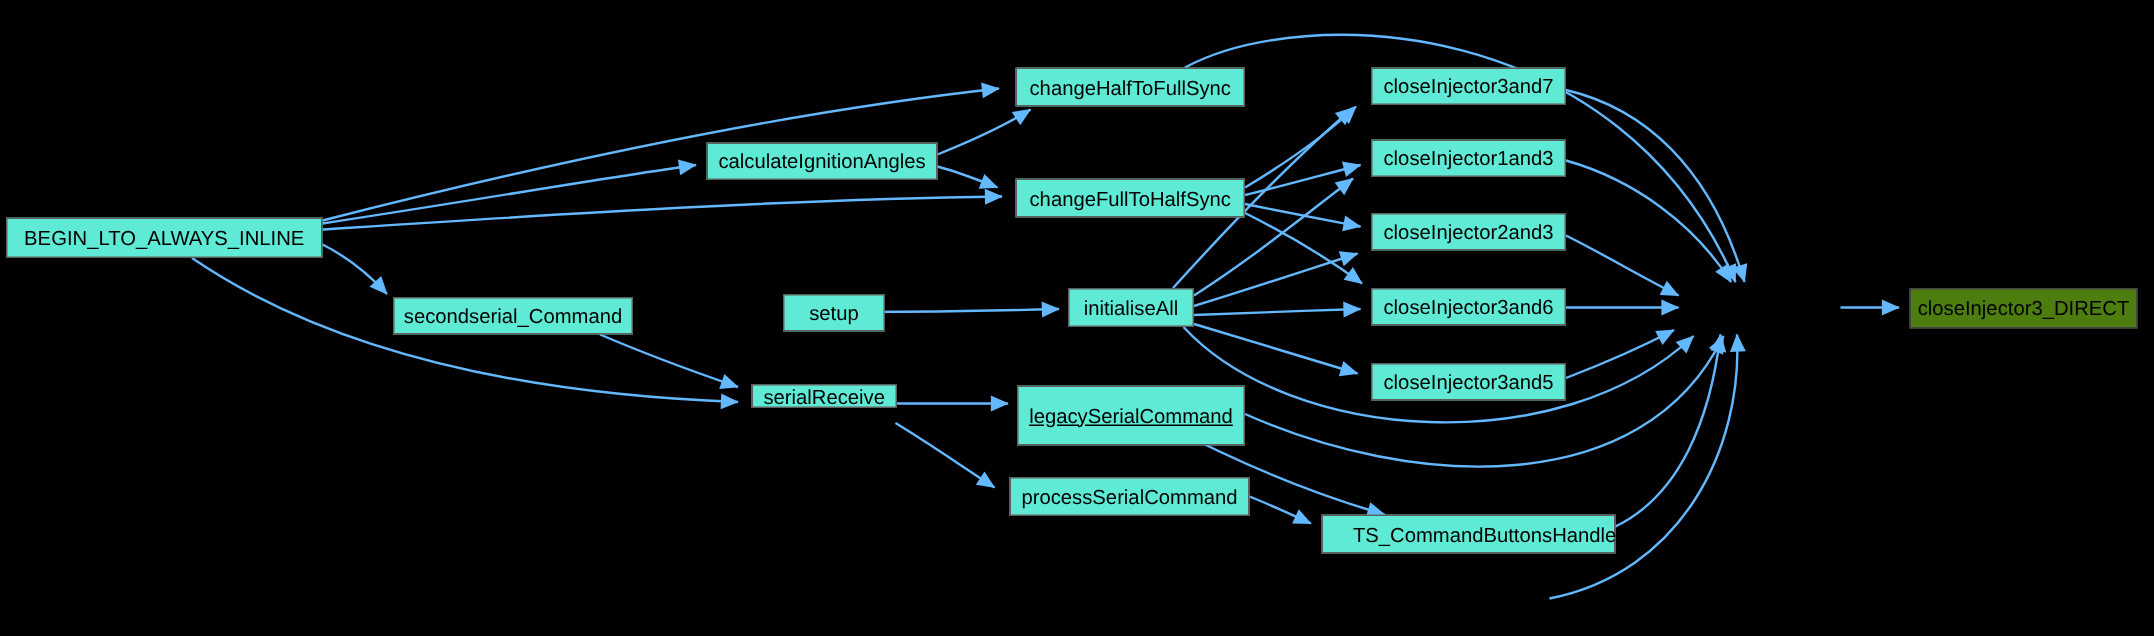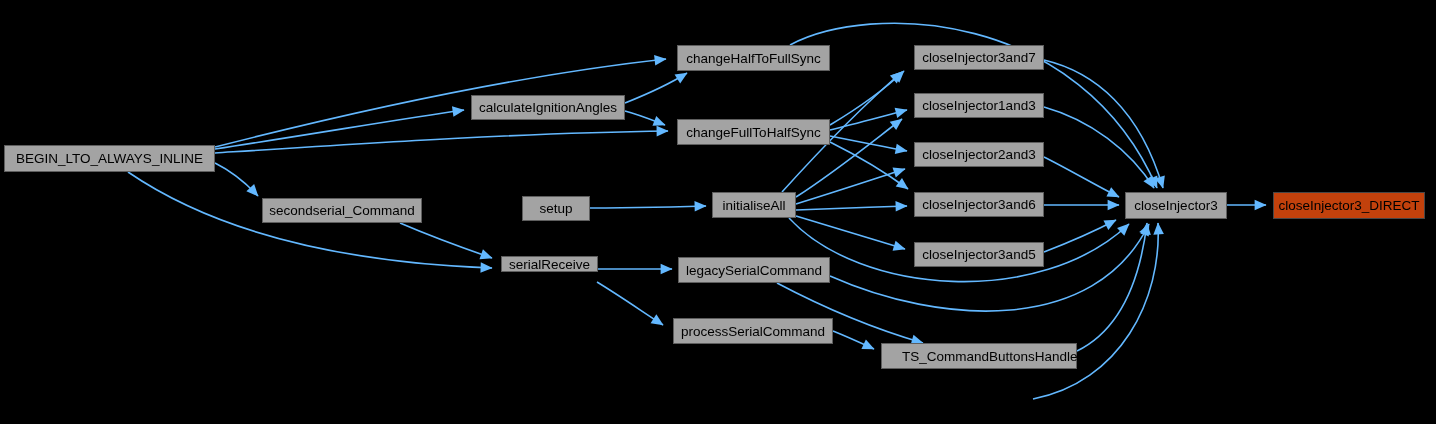--- a/index.html
+++ b/index.html
@@ -7,29 +7,29 @@
     position:relative;
     width:1436px;height:424px;
     background:#000;
     font-family:"Liberation Sans", sans-serif;
     overflow:hidden;
   }
   #edge-layer{position:absolute;left:0;top:0;width:1436px;height:424px;}
   .node{
     position:absolute;
     display:flex;align-items:center;justify-content:center;
-    background:#a3a3a3;
+    background:#5eead4;
     border:1.5px solid #5e5e5e;
     box-sizing:border-box;
     font-size:13.5px;color:#000;
     white-space:nowrap;
     cursor:pointer;
   }
   .node.highlight{
-    background:#c2410c;
+    background:#4d7c0f;
     border-color:#464646;
     cursor:default;
   }
   .edge{fill:none;stroke:#63b8ff;stroke-width:1.6px;}
 </style>
 </head>
 <body>
 
 <div id="canvas">
 
@@ -75,24 +75,23 @@
     </svg>
 
   <div class="node" style="left: 4px; top: 145px; width: 211px; height: 27px;">BEGIN_LTO_ALWAYS_INLINE</div>
   <div class="node" style="left: 262px; top: 198px; width: 160px; height: 25px;">secondserial_Command</div>
   <div class="node" style="left: 471px; top: 95px; width: 154px; height: 25px;">calculateIgnitionAngles</div>
   <div class="node" style="left: 677px; top: 45px; width: 153px; height: 26px;">changeHalfToFullSync</div>
   <div class="node" style="left: 677px; top: 119px; width: 153px; height: 26px;">changeFullToHalfSync</div>
   <div class="node" style="left: 522px; top: 196px; width: 68px; height: 25px;">setup</div>
   <div class="node" style="left: 712px; top: 192px; width: 84px; height: 26px;">initialiseAll</div>
   <div class="node" style="left: 501px; top: 256px; width: 97px; height: 16px;">serialReceive</div>
-  <div class="node" style="left: 678px; top: 257px; width: 152px; height: 26px;">legacySerialCommand</div>
+  <div class="node" style="left: 678px; top: 257px; width: 152px; height: 40px; text-decoration: underline;">legacySerialCommand</div>
   <div class="node" style="left: 673px; top: 318px; width: 160px; height: 26px;">processSerialCommand</div>
   <div class="node" style="left: 914px; top: 45px; width: 130px; height: 25px;">closeInjector3and7</div>
   <div class="node" style="left: 914px; top: 93px; width: 130px; height: 25px;">closeInjector1and3</div>
   <div class="node" style="left: 914px; top: 142px; width: 130px; height: 25px;">closeInjector2and3</div>
   <div class="node" style="left: 914px; top: 192px; width: 130px; height: 25px;">closeInjector3and6</div>
   <div class="node" style="left: 914px; top: 242px; width: 130px; height: 25px;">closeInjector3and5</div>
   <div class="node" style="left: 881px; top: 343px; width: 196px; height: 26px; padding-left: 26px;">TS_CommandButtonsHandler</div>
-  <div class="node" style="left: 1125px; top: 192px; width: 102px; height: 27px;">closeInjector3</div>
   <div class="node highlight" style="left: 1273px; top: 192px; width: 152px; height: 27px;">closeInjector3_DIRECT</div>
 
 </div>
 
 </body></html>

